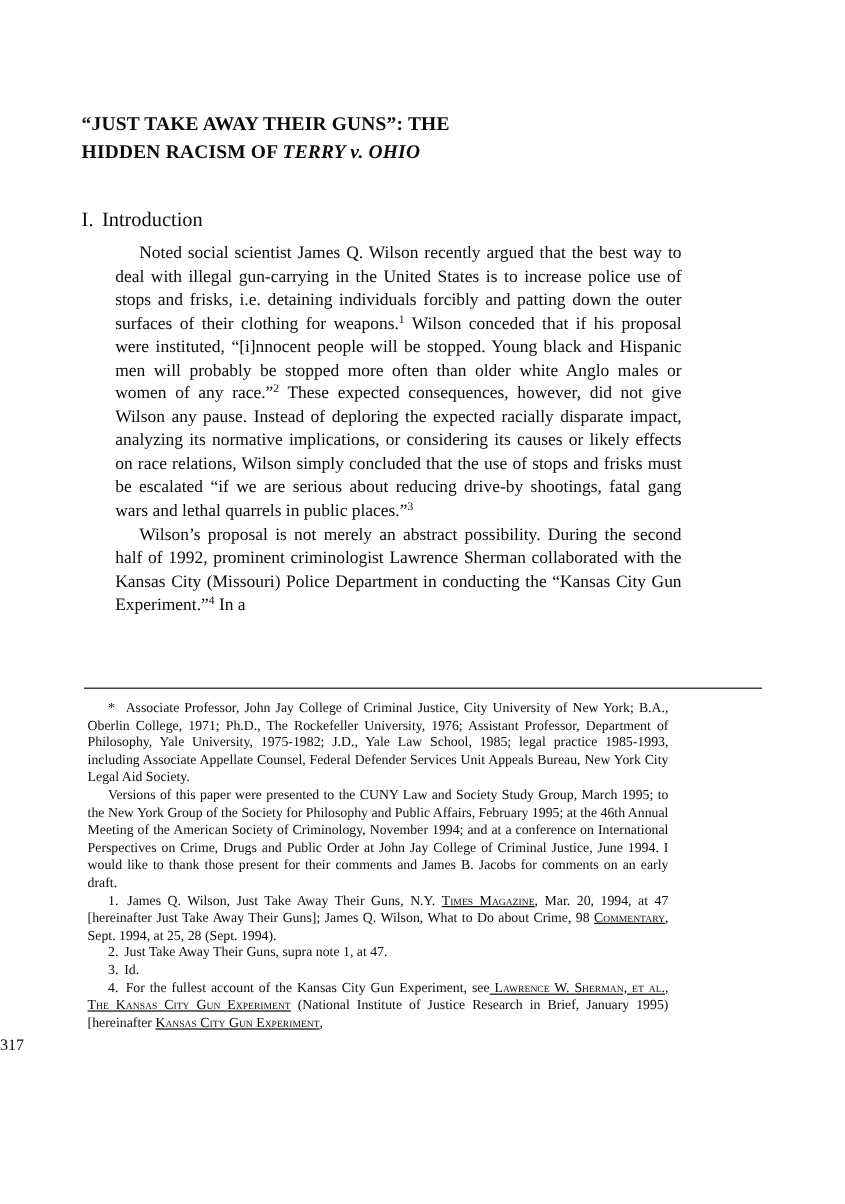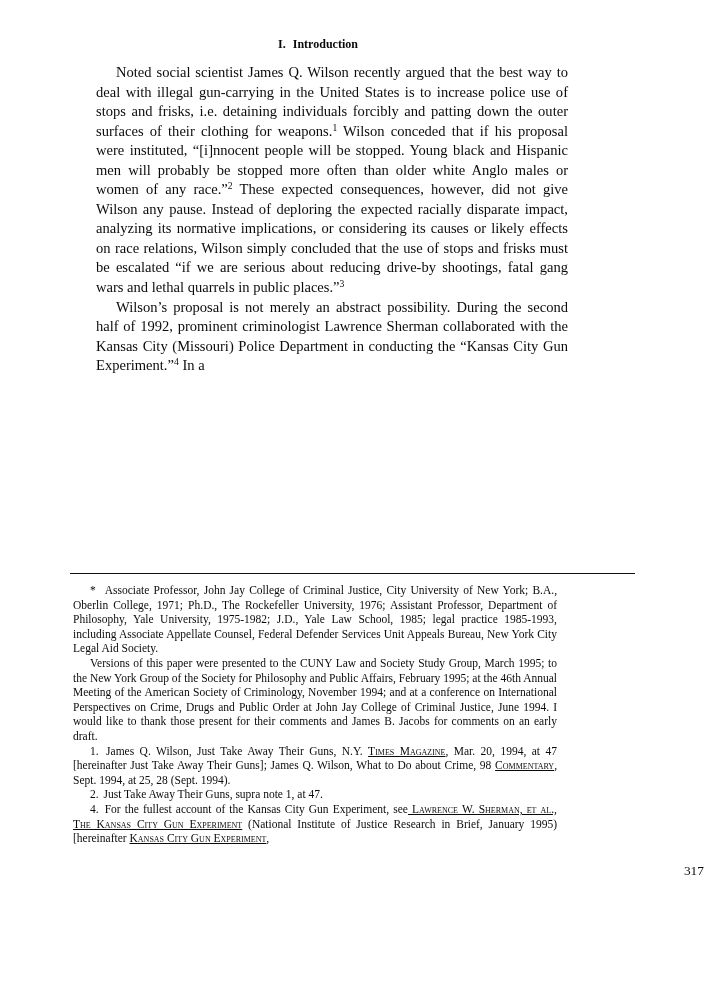--- a/index.html
+++ b/index.html
@@ -48,23 +48,22 @@
     padding-top: 25px;
     font-size: 14.3px;
     font-style: italic;
     line-height: 18px;
   }
 
   
   .section-heading {
     margin: 0;
     padding-top: 35px;
-    font-size: 12px;
-    font-weight: bold;
-    text-align: center;
+    font-size: 17px;
+    font-weight: normal;
     line-height: 18px;
   }
   .section-heading .numeral {
     margin-right: 7px;
   }
 
   
   .body-block {
     padding-top: 10px;
     margin-left: 28px;
@@ -117,32 +116,36 @@
     font-variant: small-caps;
     text-decoration: underline;
   }
 
   
   .page-number {
     position: absolute;
     left: 0;
     top: 862px;
     width: 704px;
-    text-align: right;
+    text-align: left;
     font-size: 13.4px;
     line-height: 17px;
   }
 </style>
 </head>
 <body>
 
 <div id="page">
 
   <div class="content">
 
+    <h1 class="article-title">
+      <span>“JUST TAKE AWAY THEIR GUNS”: THE</span><br>
+      <span>HIDDEN RACISM OF </span><span class="ital">TERRY v. OHIO</span>
+    </h1>
 
 
     <h2 class="section-heading">
       <span class="numeral">I.</span><span>Introduction</span>
     </h2>
 
     <div class="body-block">
       <p class="body-par"><span>Noted social scientist James Q. Wilson recently argued that the best way to deal with illegal gun-carrying in the United States is to increase police use of stops and frisks, i.e. detaining individuals forcibly and patting down the outer surfaces of their clothing for weapons.</span><sup>1</sup><span> Wilson conceded that if his proposal were instituted, “[i]nnocent people will be stopped. Young black and Hispanic men will probably be stopped more often than older white Anglo males or women of any race.”</span><sup>2</sup><span> These expected consequences, however, did not give Wilson any pause. Instead of deploring the expected racially disparate impact, analyzing its normative implications, or considering its causes or likely effects on race relations, Wilson simply concluded that the use of stops and frisks must be escalated “if we are serious about reducing drive-by shootings, fatal gang wars and lethal quarrels in public places.”</span><sup>3</sup></p>
 
       <p class="body-par"><span>Wilson’s proposal is not merely an abstract possibility. During the second half of 1992, prominent criminologist Lawrence Sherman collaborated with the Kansas City (Missouri) Police Department in conducting the “Kansas City Gun Experiment.”</span><sup>4</sup><span> In a</span></p>
@@ -155,20 +158,21 @@
   <div class="footnotes">
 
     <p><span class="star">*</span>&nbsp;&nbsp;<span>Associate Professor, John Jay College of Criminal Justice, City University of New York; B.A., Oberlin College, 1971; Ph.D., The Rockefeller University, 1976; Assistant Professor, Department of Philosophy, Yale University, 1975-1982; J.D., Yale Law School, 1985; legal practice 1985-1993, including Associate Appellate Counsel, Federal Defender Services Unit Appeals Bureau, New York City Legal Aid Society.</span></p>
 
     <p><span>Versions of this paper were presented to the CUNY Law and Society Study Group, March 1995; to the New York Group of the Society for Philosophy and Public Affairs, February 1995; at the 46th Annual Meeting of the American Society of Criminology, November 1994; and at a conference on International Perspectives on Crime, Drugs and Public Order at John Jay College of Criminal Justice, June 1994. I would like to thank those present for their comments and James B. Jacobs for comments on an early draft.</span></p>
 
     <p><span class="fn-num">1.</span><span> James Q. Wilson, </span><span class="ital">Just Take Away Their Guns</span><span>, N.Y. </span><span class="sc">Times Magazine</span><span>, Mar. 20, 1994, at 47 [hereinafter </span><span class="ital">Just Take Away Their Guns</span><span>]; James Q. Wilson, </span><span class="ital">What to Do about Crime</span><span>, 98 </span><span class="sc">Commentary</span><span>, Sept. 1994, at 25, 28 (Sept. 1994).</span></p>
 
     <p><span class="fn-num">2.</span><span class="ital"> Just Take Away Their Guns</span><span>, </span><span class="ital">supra</span><span> note 1, at 47.</span></p>
 
+    <p><span class="fn-num">3.</span><span class="ital"> Id.</span></p>
 
     <p><span class="fn-num">4.</span><span> For the fullest account of the Kansas City Gun Experiment, </span><span class="ital">see</span><span class="sc"> Lawrence W. Sherman, et al., The Kansas City Gun Experiment</span><span> (National Institute of Justice Research in Brief, January 1995) [hereinafter </span><span class="sc">Kansas City Gun Experiment</span><span>,</span></p>
 
   </div>
 
   <div class="page-number">317</div>
 
 </div>
 
 </body></html>

